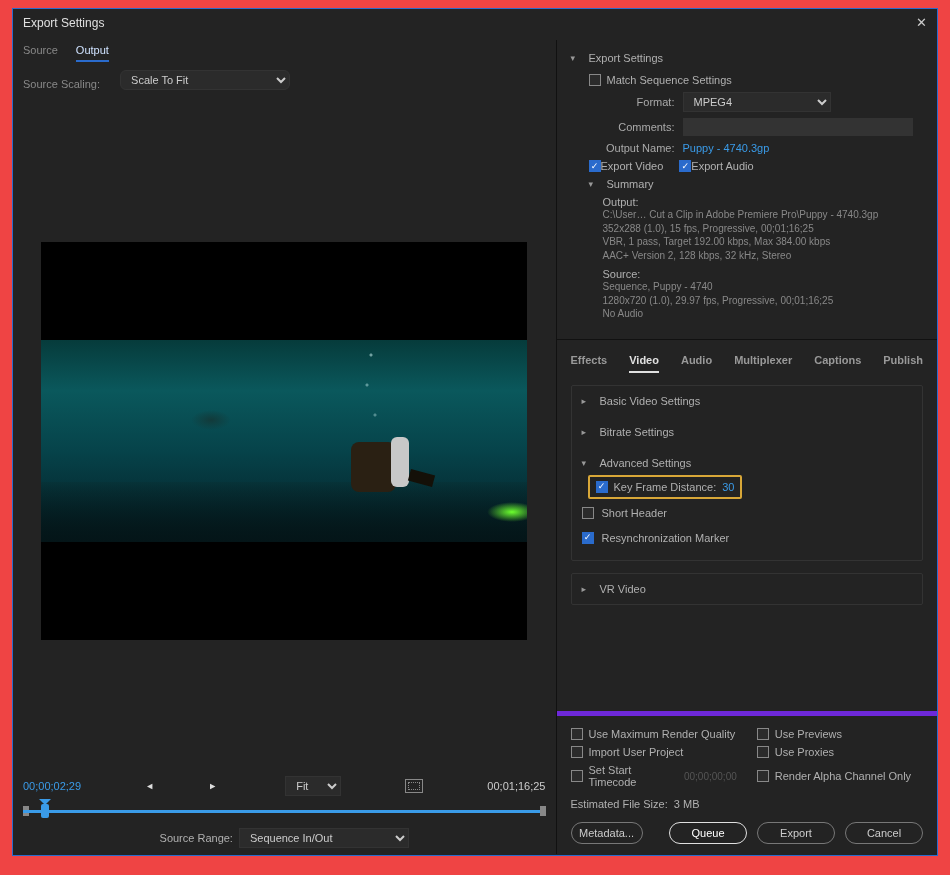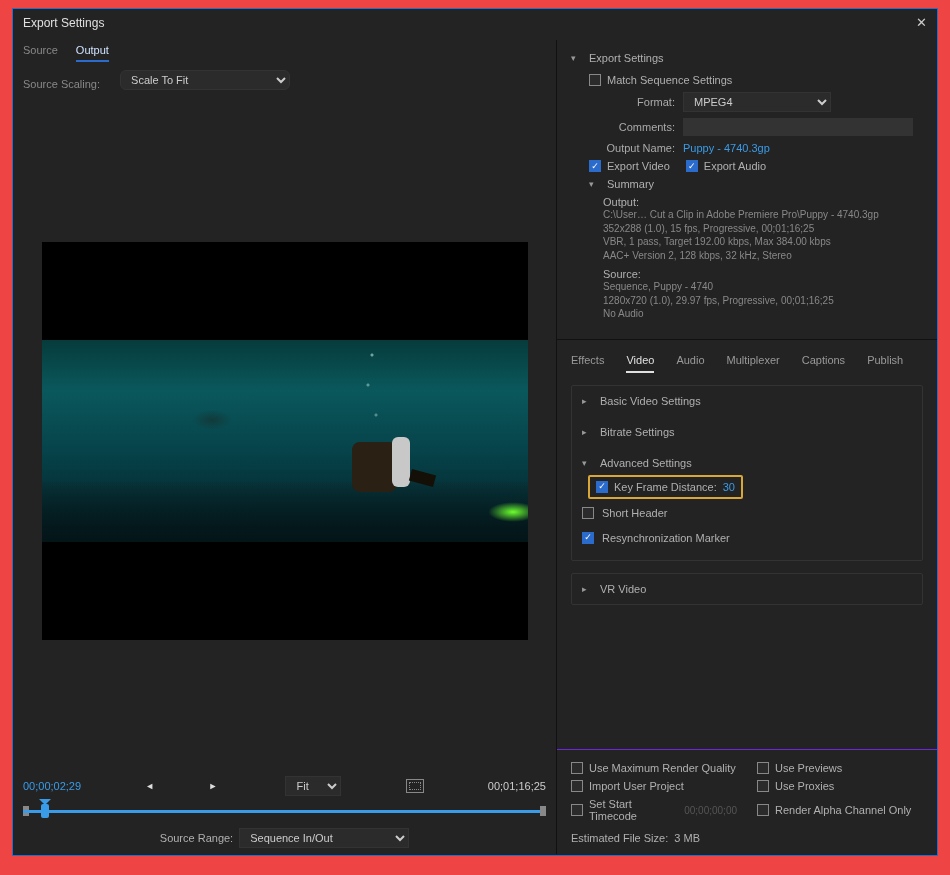--- a/index.html
+++ b/index.html
@@ -56,35 +56,35 @@
 .chk.on{background:#2a6bcc;border-color:#2a6bcc;}
 .chk.on:after{content:"✓";color:#fff;font-size:9px;line-height:1;}
 .row{display:flex;align-items:center;margin:6px 0;}
 .lbl{text-align:right;padding-right:8px;color:#aaa;}
 .lbl.w{width:94px;}
 .sel{width:148px;}
 .link{color:#3a9be8;}
 .iconbtn{width:16px;height:14px;margin-left:6px;color:#aaa;display:inline-flex;align-items:center;justify-content:center;}
 .iconbtn svg{width:14px;height:14px;}
 .cmt{width:230px;height:18px;background:#333;border:1px solid #333;}
-.inlinechk{display:inline-flex;align-items:center;gap:6px;margin-right:16px;}
+.inlinechk{display:inline-flex;align-items:center;margin-right:16px;}
 .sumblk{margin:6px 0 0 14px;}
 .sumlbl{display:inline-block;width:40px;vertical-align:top;}
 .sumtxt{display:inline-block;width:280px;color:#888;font-size:10px;line-height:1.35;}
 .rtabs{display:flex;gap:22px;padding:12px 14px 0 14px;border-top:1px solid #111;margin-top:8px;}
-.rtab{padding:2px 0 5px 0;color:#999;}
+.rtab{padding:2px 0 5px 0;color:#999;font-weight:bold;}
 .rtab.active{color:#e0e0e0;border-bottom:2px solid #e0e0e0;}
 .panel{border:1px solid #333;margin:12px 14px 0 14px;border-radius:2px;}
 .pitem{padding:9px 10px;display:flex;align-items:center;gap:8px;}
 .pitem+.pitem{border-top:1px solid transparent;}
 .highlight{border:2px solid #d8a738;border-radius:2px;margin:2px 6px;padding:4px 6px;display:inline-flex;align-items:center;gap:6px;}
 .advgroup{padding:4px 10px 10px 10px;}
 .advgroup .pitem{padding:6px 0;}
 .vrbox{border:1px solid #333;margin:12px 14px 0 14px;border-radius:2px;}
-.footer{border-top:1px solid #6d28d9;margin-top:auto;padding:12px 14px 10px 14px;}
+.footer{border-top:5px solid #6d28d9;margin-top:auto;padding:12px 14px 10px 14px;}
 .fgrid{display:grid;grid-template-columns:1fr 1fr;gap:6px 20px;}
 .frow{display:flex;align-items:center;gap:6px;}
 .tcfield{color:#555;font-size:10px;margin-left:2px;}
 .interp{display:flex;align-items:center;gap:8px;margin-top:10px;}
 .interp select{width:160px;}
 .est{margin-top:10px;color:#999;}
 .btns{display:flex;gap:10px;margin-top:12px;}
 .btn{border:1px solid #777;background:transparent;border-radius:12px;height:22px;display:inline-flex;align-items:center;justify-content:center;color:#ccc;cursor:pointer;}
 .btn.meta{width:72px;}
 .btn.q{width:78px;border-color:#e0e0e0;color:#fff;margin-left:auto;}
@@ -270,17 +270,23 @@
                 <span class="chk"></span>
                 <span>Set Start Timecode</span>
                 <span class="tcfield">00;00;00;00</span>
               </div>
         <div class="frow">
                 <span class="chk"></span>
                 <span>Render Alpha Channel Only</span>
               </div>
       </div>
       <div class="est"><span>Estimated File Size:</span>&nbsp;&nbsp;<span>3 MB</span></div>
+      <div class="btns">
+        <div class="btn meta">Metadata...</div>
+        <div class="btn q">Queue</div>
+        <div class="btn e">Export</div>
+        <div class="btn c">Cancel</div>
+      </div>
     </div>
    </div>
   </div>
  </div>
 </div>
 
 </body></html>

